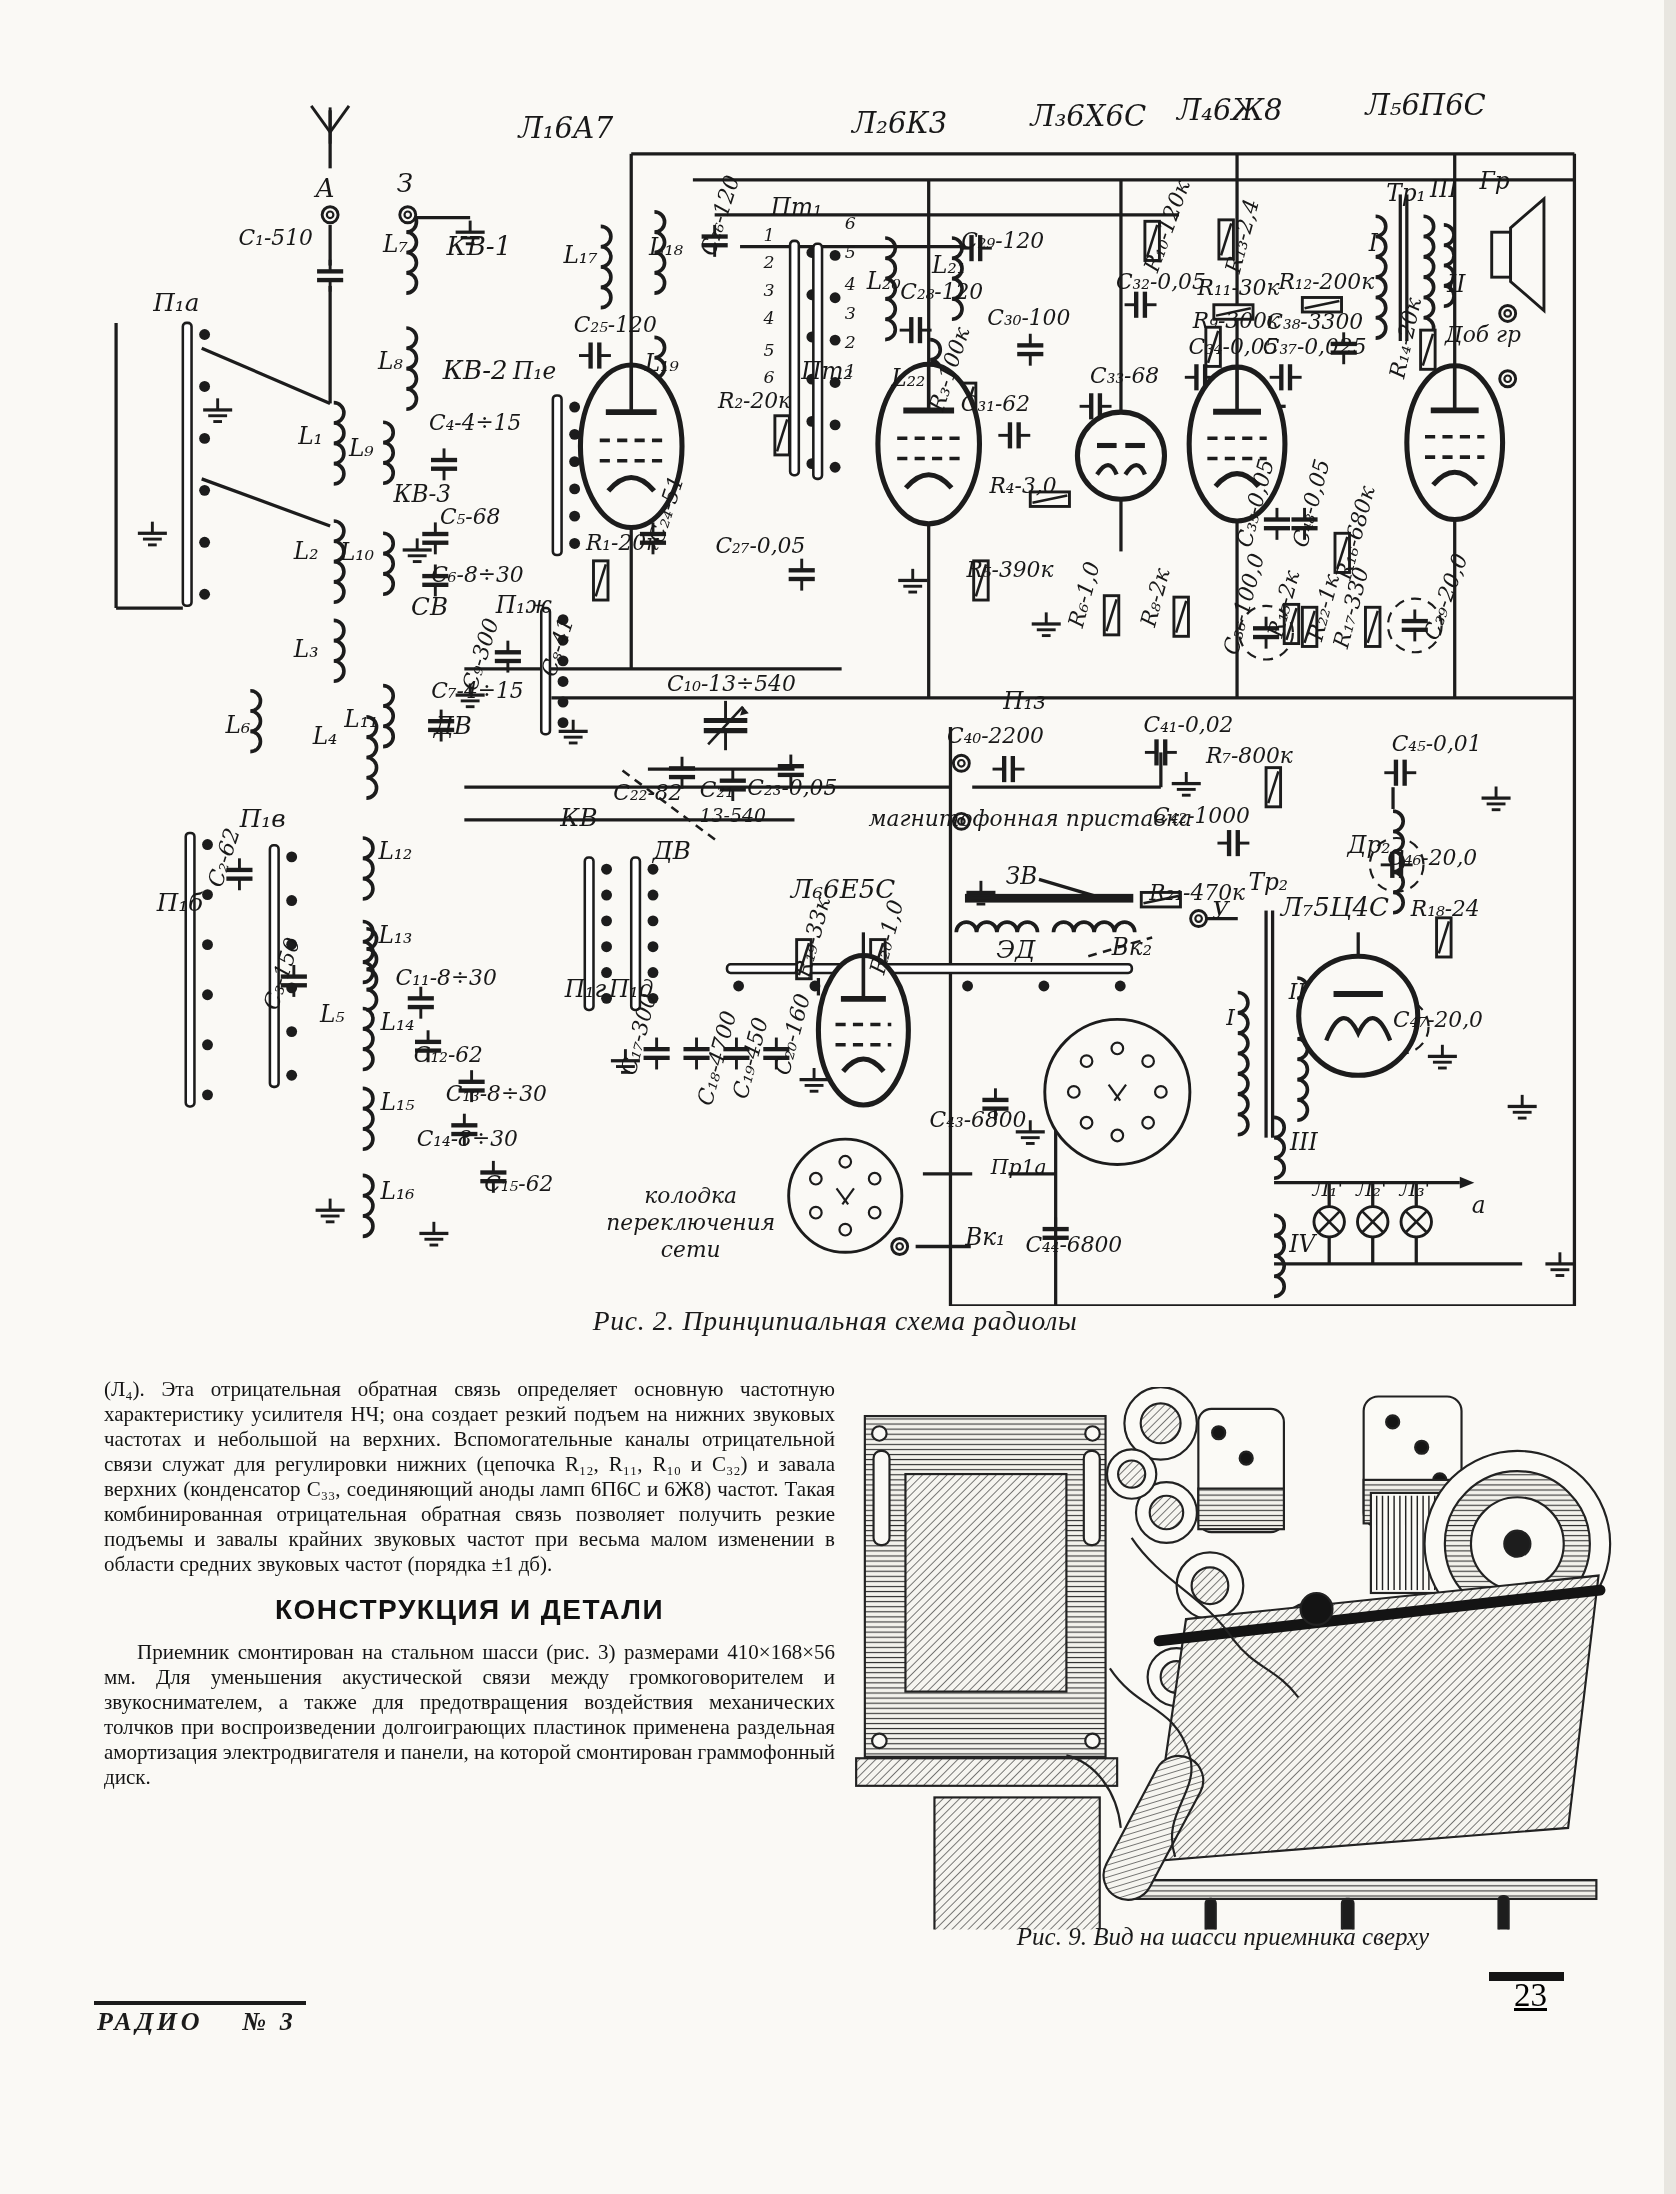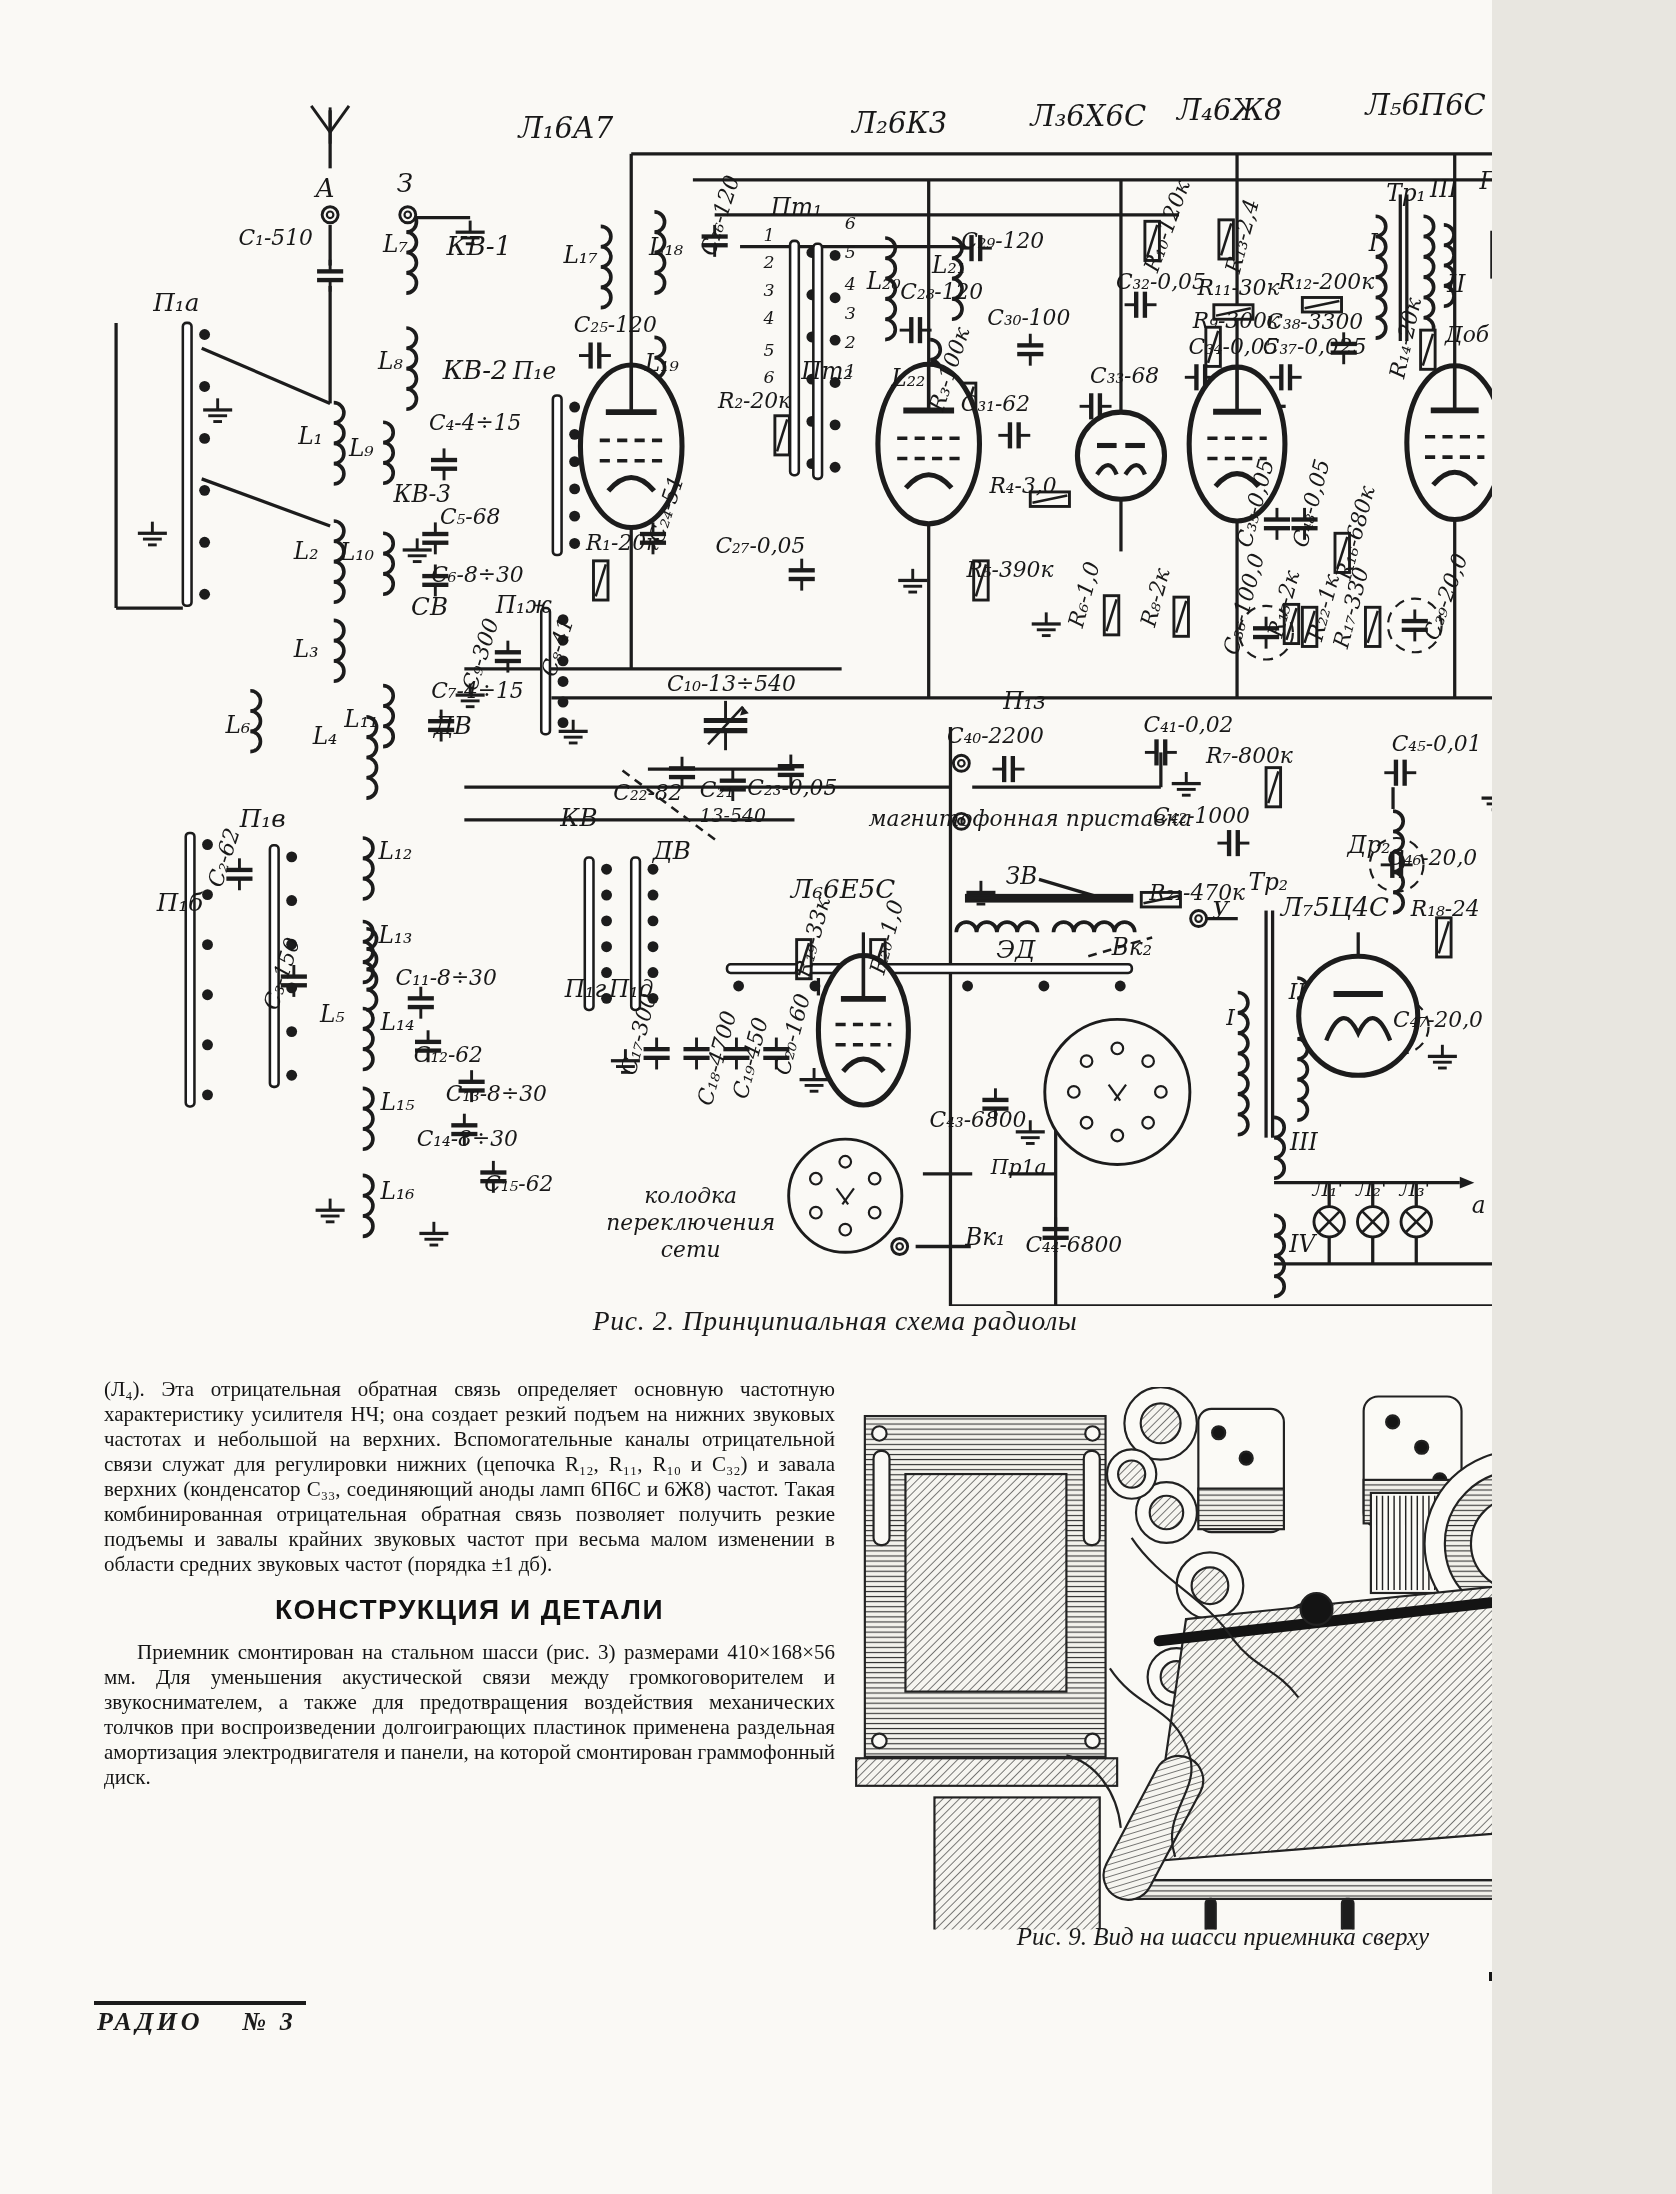--- a/index.html
+++ b/index.html
@@ -1,33 +1,33 @@
 <!DOCTYPE html>
 <html style="font-size:11.6px"><head>
 <meta charset="utf-8">
 <style>
   html,body{margin:0;padding:0;background:#e8e6e0;}
-  .page{position:relative;width:1492px;height:2194px;background:#faf9f5;color:#161616;overflow:hidden;
+  .page{position:relative;width:1664px;height:2194px;background:#faf9f5;color:#161616;overflow:hidden;
         font-family:"Liberation Serif","DejaVu Serif",serif;}
   svg{position:absolute;}
   .caption{position:absolute;font-style:italic;text-align:center;color:#1a1a1a;}
   .cap2{left:472px;top:1305px;width:726px;font-size:27.6px;letter-spacing:0.7px;}
   .cap3{left:933px;top:1923px;width:580px;font-size:25px;}
   .col{position:absolute;left:104px;top:1377px;width:731px;font-size:21px;line-height:25px;
        text-align:justify;color:#141414;}
   .col p{margin:0;}
   .col h2{font-family:"Liberation Sans","DejaVu Sans",sans-serif;font-weight:bold;font-size:28px;
           letter-spacing:1.5px;text-align:center;margin:20.3px 0 17.4px 0;color:#111;}
   .indent{text-indent:33px;}
   .footer-rule{position:absolute;left:94px;top:2001px;width:212px;height:3.6px;background:#1b1b1b;}
   .footer{position:absolute;left:97px;top:2007px;font-size:26px;font-style:italic;font-weight:bold;
           letter-spacing:3.6px;color:#1b1b1b;}
   .footer .iss{margin-left:29px;}
   .pgbar{position:absolute;left:1489px;top:1972px;width:75px;height:8.7px;background:#151515;}
-  .pgnum{position:absolute;left:1514px;top:1977px;font-size:23px;color:#a16207;}
+  .pgnum{position:absolute;left:1514px;top:1977px;font-size:33px;color:#000000;text-decoration:underline;}
 </style>
 </head>
 <body>
 
 <div class="page">
   <svg id="schem" style="left:0;top:0" width="1676" height="1306" viewBox="0 0 2310 1800">
       <line x1="455" y1="152" x2="455" y2="232" stroke="#1c1c1c" stroke-width="4.5"></line>
       <line x1="455" y1="310" x2="455" y2="366" stroke="#1c1c1c" stroke-width="4.5"></line>
       <line x1="455" y1="394" x2="455" y2="556" stroke="#1c1c1c" stroke-width="4.5"></line>
       <line x1="562" y1="300" x2="648" y2="300" stroke="#1c1c1c" stroke-width="4.5"></line>

